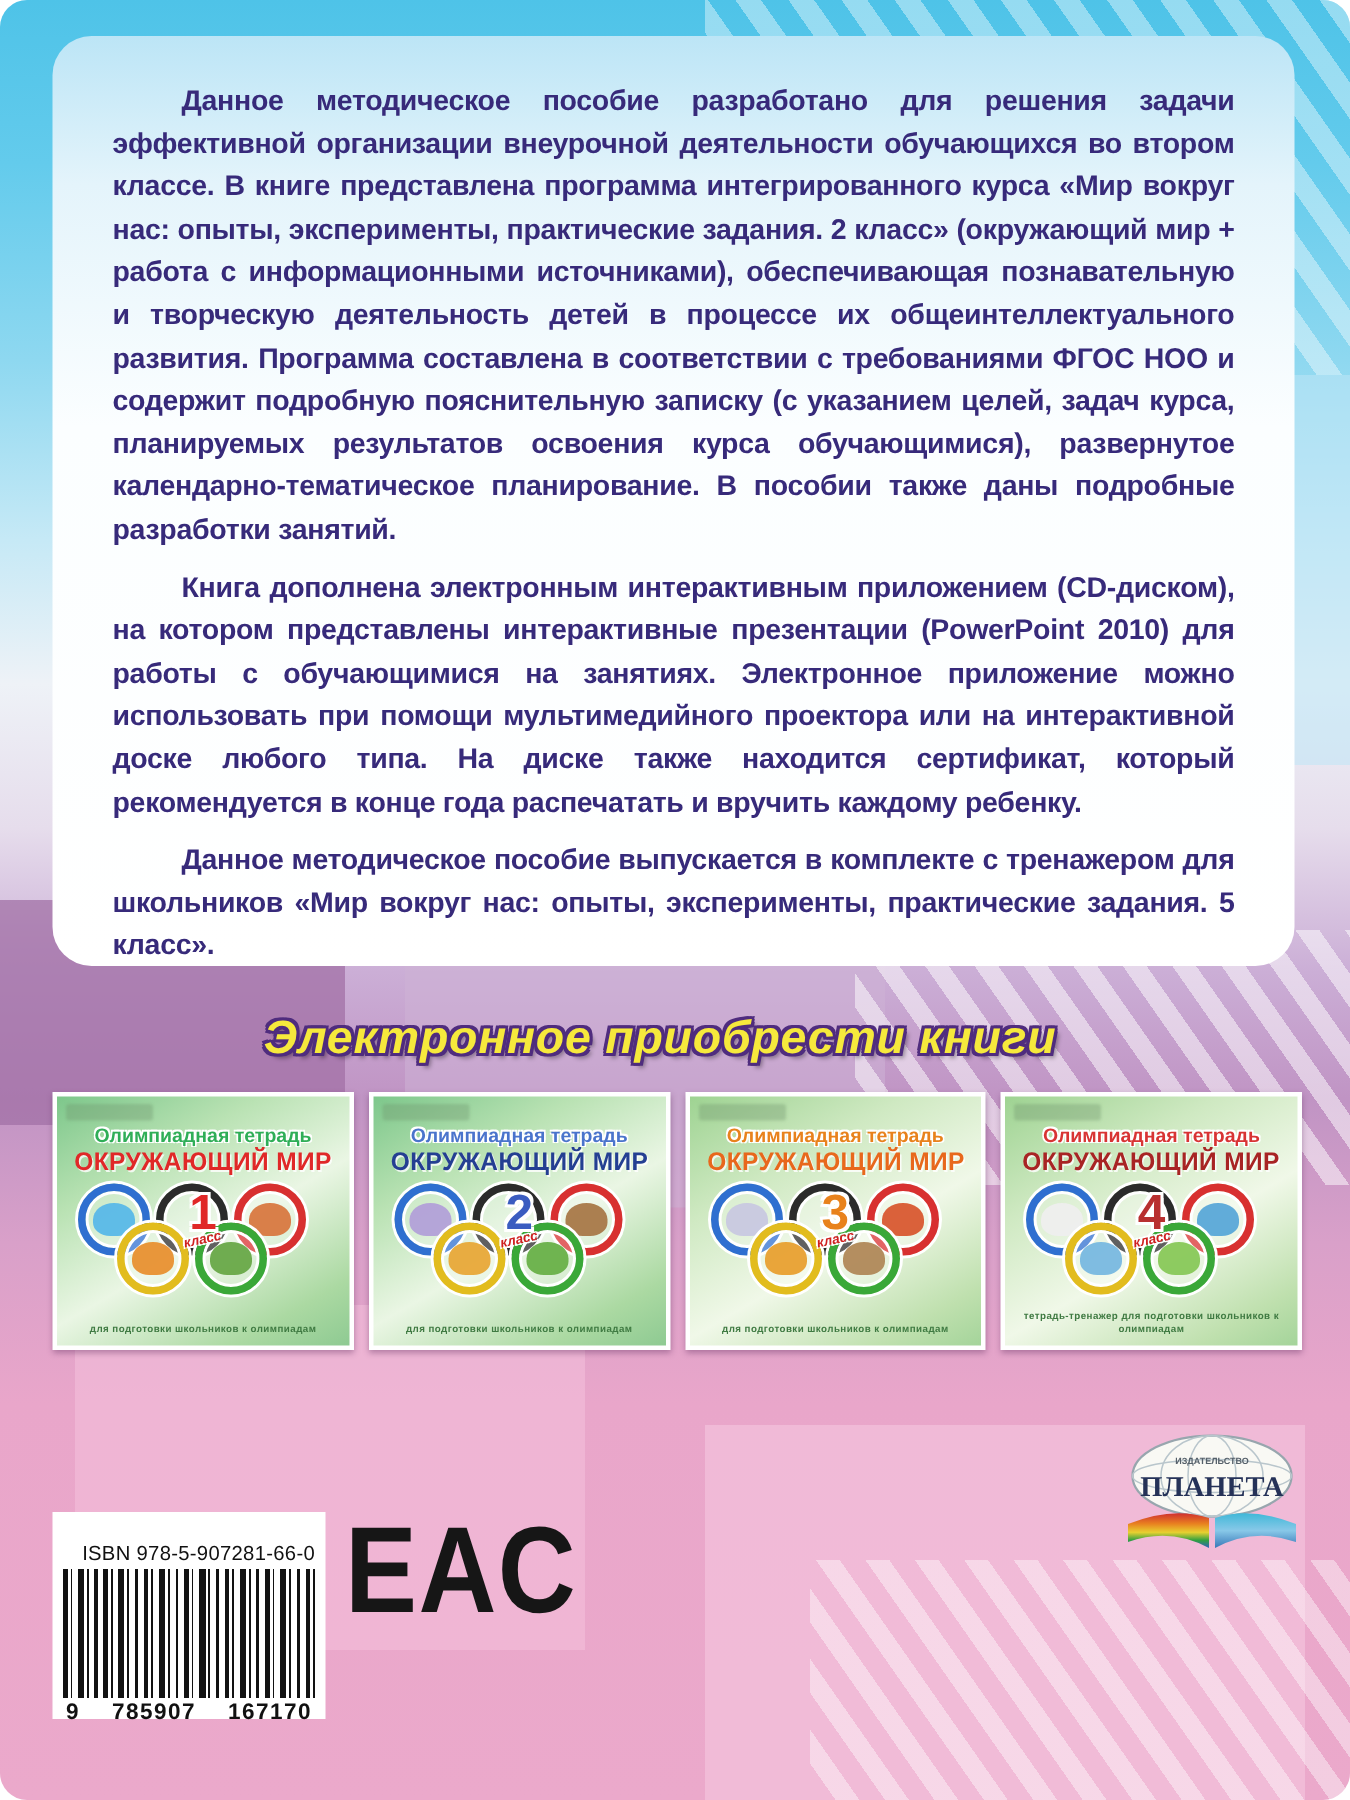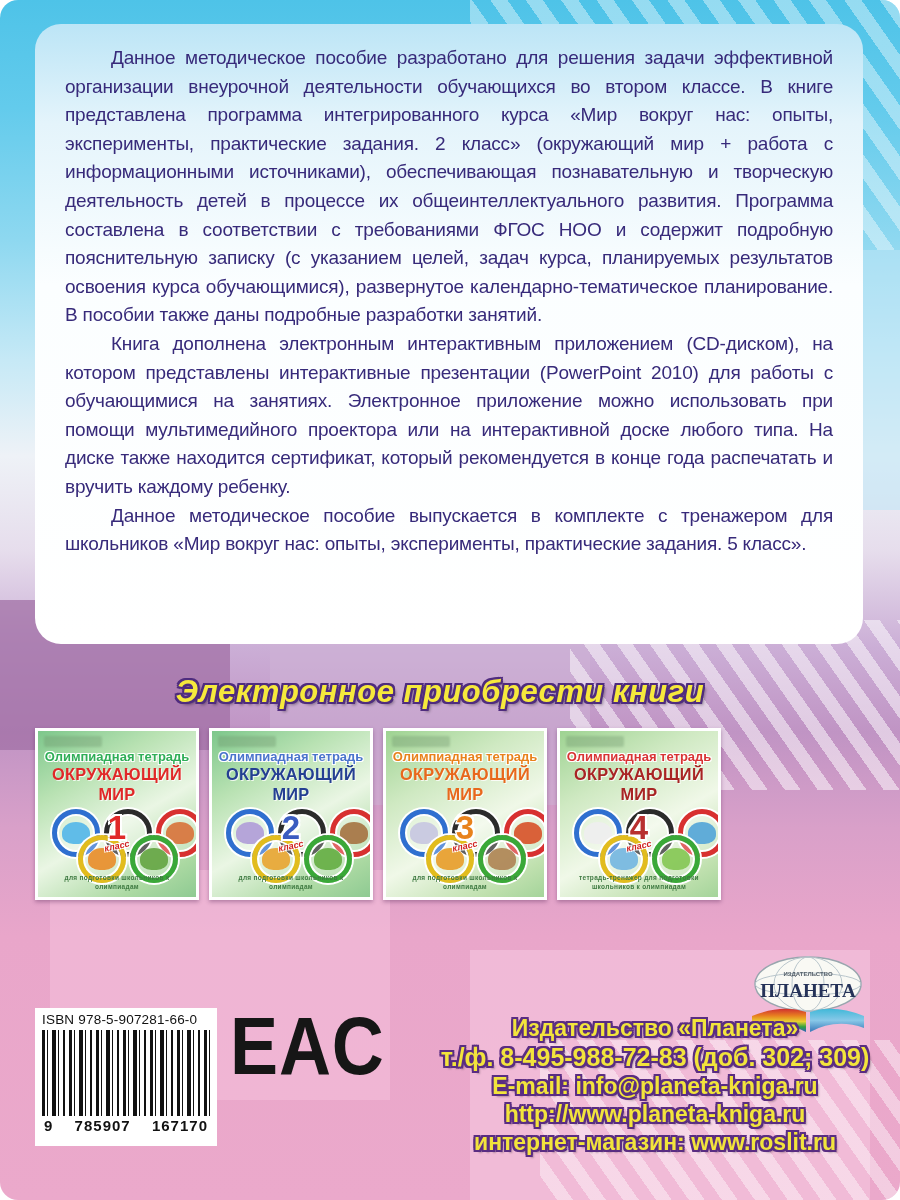--- a/index.html
+++ b/index.html
@@ -31,36 +31,36 @@
   .blob-cyan{right:0px;top:250px;width:180px;height:260px;background:rgba(190,230,246,.55);}
 
   
   .text-panel{
     position:absolute;left:35px;top:24px;width:828px;height:620px;
     border-radius:26px;box-sizing:border-box;
     background:linear-gradient(180deg,#bce5f6 0%, #e4f4fb 16%, #fbfeff 42%, #ffffff 100%);
     padding:20px 30px 0 30px;
   }
   .text-panel p{
-    margin:0;color:#372a7a;font-weight:normal;font-size:19px;line-height:28.6px;
+    margin:10px;color:#372a7a;font-weight:bold;font-size:19px;line-height:28.6px;
     text-align:justify;text-indent:46px;letter-spacing:-0.2px;
   }
 
   
   .recommend{
     position:absolute;left:0;top:674px;width:880px;text-align:center;
     font-size:31px;font-weight:900;font-style:italic;color:#f6e93c;
     text-shadow:-2px -2px 0 #4f2c7e, 2px -2px 0 #4f2c7e, -2px 2px 0 #4f2c7e,
                  2px 2px 0 #4f2c7e, 0 -2px 0 #4f2c7e, 0 2px 0 #4f2c7e,
                 -2px 0 0 #4f2c7e, 2px 0 0 #4f2c7e, 3px 3px 3px rgba(0,0,0,.35);
     letter-spacing:.5px;
   }
 
   
-  .covers{position:absolute;left:35px;top:728px;width:686px;display:flex;gap:10px;}
+  .covers{position:absolute;left:35px;top:728px;width:833px;display:flex;gap:10px;}
   .cover{
     flex:1;height:172px;background:#fff;padding:3px;box-sizing:border-box;
     box-shadow:0 2px 4px rgba(90,40,90,.4);
   }
   .cover-inner{
     position:relative;width:100%;height:100%;overflow:hidden;
     background:linear-gradient(150deg,#7dc78b 0%, #b9e2b3 28%, #eaf6e4 55%, #abd9a2 84%, #8eca92 100%);
   }
   .c3 .cover-inner,.c4 .cover-inner{
     background:linear-gradient(150deg,#9ed392 0%, #cfe9c2 30%, #f0f8e8 58%, #bfe0ae 86%, #a4d49a 100%);
@@ -98,21 +98,21 @@
     text-shadow:-2px -2px 0 #fff,2px -2px 0 #fff,-2px 2px 0 #fff,2px 2px 0 #fff;}
   .grade-word{display:block;font-size:9px;font-weight:900;font-style:italic;color:#d02020;
     transform:rotate(-12deg);margin-top:-2px;
     text-shadow:-1px -1px 0 #fff,1px -1px 0 #fff,-1px 1px 0 #fff,1px 1px 0 #fff;}
   .cover-footer{position:absolute;bottom:5px;left:0;width:100%;text-align:center;
     font-size:6.5px;font-weight:bold;color:#3f7a42;letter-spacing:.3px;line-height:1.35;padding:0 10px;box-sizing:border-box;}
 
   
   .barcode{position:absolute;left:35px;top:1008px;width:182px;height:138px;background:#fff;
     box-sizing:border-box;padding:4px 7px 2px 7px;}
-  .isbn{font-size:13.5px;color:#111;text-align:left;white-space:nowrap;letter-spacing:.2px;}
+  .isbn{font-size:13.5px;color:#111;text-align:right;white-space:nowrap;letter-spacing:.2px;margin-top:16px;}
   .bars{height:86px;margin-top:3px;
     background:repeating-linear-gradient(90deg,
       #121212 0 3px, #fff 3px 5px, #121212 5px 6px, #fff 6px 10px,
       #121212 10px 14px, #fff 14px 16px, #121212 16px 17px, #fff 17px 21px,
       #121212 21px 23px, #fff 23px 27px);}
   .bdigits{display:flex;justify-content:space-between;font-size:15px;color:#111;
     font-weight:bold;letter-spacing:1px;margin-top:1px;padding:0 2px;}
   .eac{position:absolute;left:230px;top:1000px;font-size:80px;font-weight:900;color:#161616;
     letter-spacing:1px;transform:scale(.9,1.02);transform-origin:left top;
     font-family:"Liberation Sans",sans-serif;}
@@ -293,21 +293,14 @@
     <ellipse cx="68" cy="30" rx="53" ry="27" fill="#f9f9f4" stroke="#98a6ae" stroke-width="1.5"></ellipse>
     <ellipse cx="68" cy="30" rx="34" ry="27" fill="none" stroke="#b9c6cc" stroke-width="1"></ellipse>
     <ellipse cx="68" cy="30" rx="16" ry="27" fill="none" stroke="#b9c6cc" stroke-width="1"></ellipse>
     <ellipse cx="68" cy="30" rx="53" ry="11" fill="none" stroke="#b9c6cc" stroke-width="1"></ellipse>
     <text x="68" y="22" font-size="6" text-anchor="middle" fill="#55606a" font-weight="bold">ИЗДАТЕЛЬСТВО</text>
     <text x="68" y="43" font-size="19" text-anchor="middle" fill="#253258" font-weight="bold" font-family="Liberation Serif, serif">ПЛАНЕТА</text>
     <path d="M12 62 Q42 50 66 58 L66 78 Q40 64 12 74 Z" fill="url(#rainL)"></path>
     <path d="M124 62 Q94 50 70 58 L70 78 Q96 64 124 74 Z" fill="url(#rainR)"></path>
   </svg>
 
-  <div class="contact">
-    <div class="l">Издательство «Планета»</div>
-    <div class="l phone">т./ф. 8-495-988-72-83 (доб. 302; 309)</div>
-    <div class="l">E-mail: info@planeta-kniga.ru</div>
-    <div class="l">http://www.planeta-kniga.ru</div>
-    <div class="l">интернет-магазин: www.roslit.ru</div>
-  </div>
 
 </div>
 
 </body></html>

